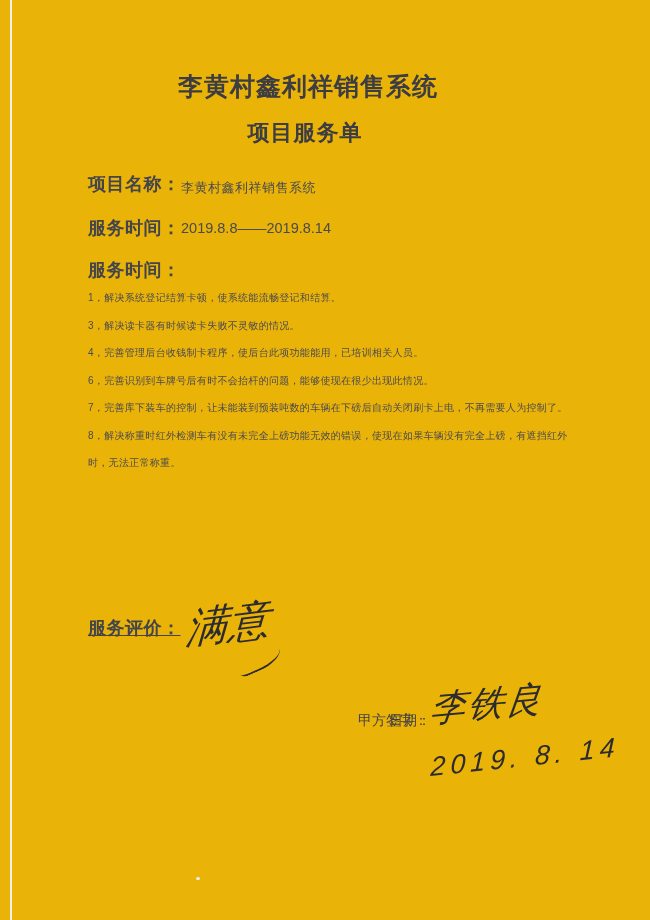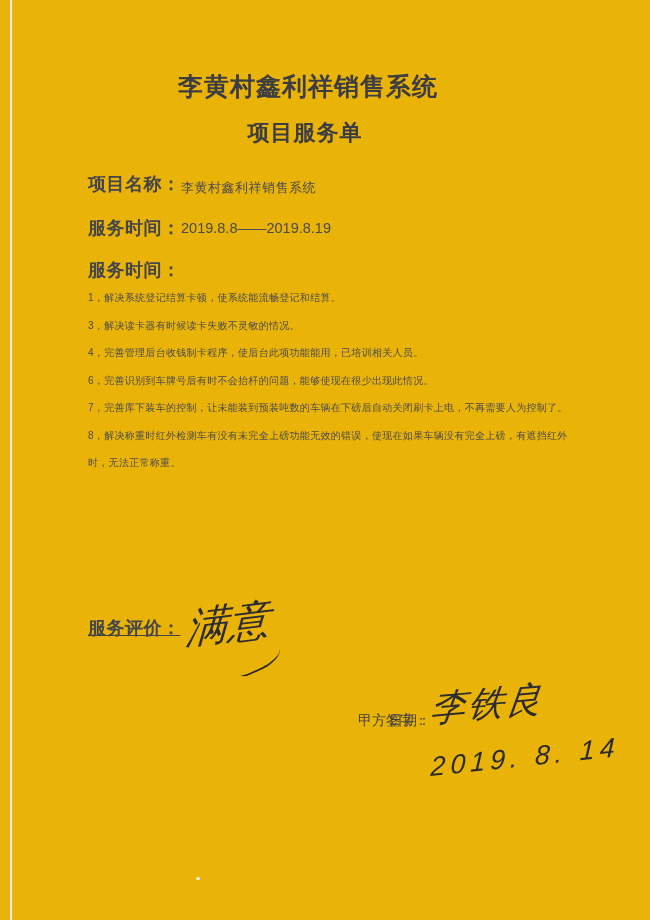--- a/index.html
+++ b/index.html
@@ -141,21 +141,21 @@
   <div class="edge-line"></div>
   <div class="speck" style="left:196px; top:877px; width:4px; height:3px;"></div>
 
   <div class="doc-title">李黄村鑫利祥销售系统</div>
   <div class="doc-subtitle">项目服务单</div>
 
   <div class="field-label label-project">项目名称：</div>
   <div class="field-value value-project">李黄村鑫利祥销售系统</div>
 
   <div class="field-label label-time">服务时间：</div>
-  <div class="field-value value-time">2019.8.8——2019.8.19</div>
+  <div class="field-value value-time">2019.8.8——2019.8.14</div>
 
   <div class="field-label label-issues">服务时间：</div>
 
   <div class="issues">
     <div class="issue-item">1，解决系统登记结算卡顿，使系统能流畅登记和结算。</div>
     <div class="issue-item">3，解决读卡器有时候读卡失败不灵敏的情况。</div>
     <div class="issue-item">4，完善管理后台收钱制卡程序，使后台此项功能能用，已培训相关人员。</div>
     <div class="issue-item">6，完善识别到车牌号后有时不会抬杆的问题，能够使现在很少出现此情况。</div>
     <div class="issue-item">7，完善库下装车的控制，让未能装到预装吨数的车辆在下磅后自动关闭刷卡上电，不再需要人为控制了。</div>
     <div class="issue-item">8，解决称重时红外检测车有没有未完全上磅功能无效的错误，使现在如果车辆没有完全上磅，有遮挡红外时，无法正常称重。</div>

